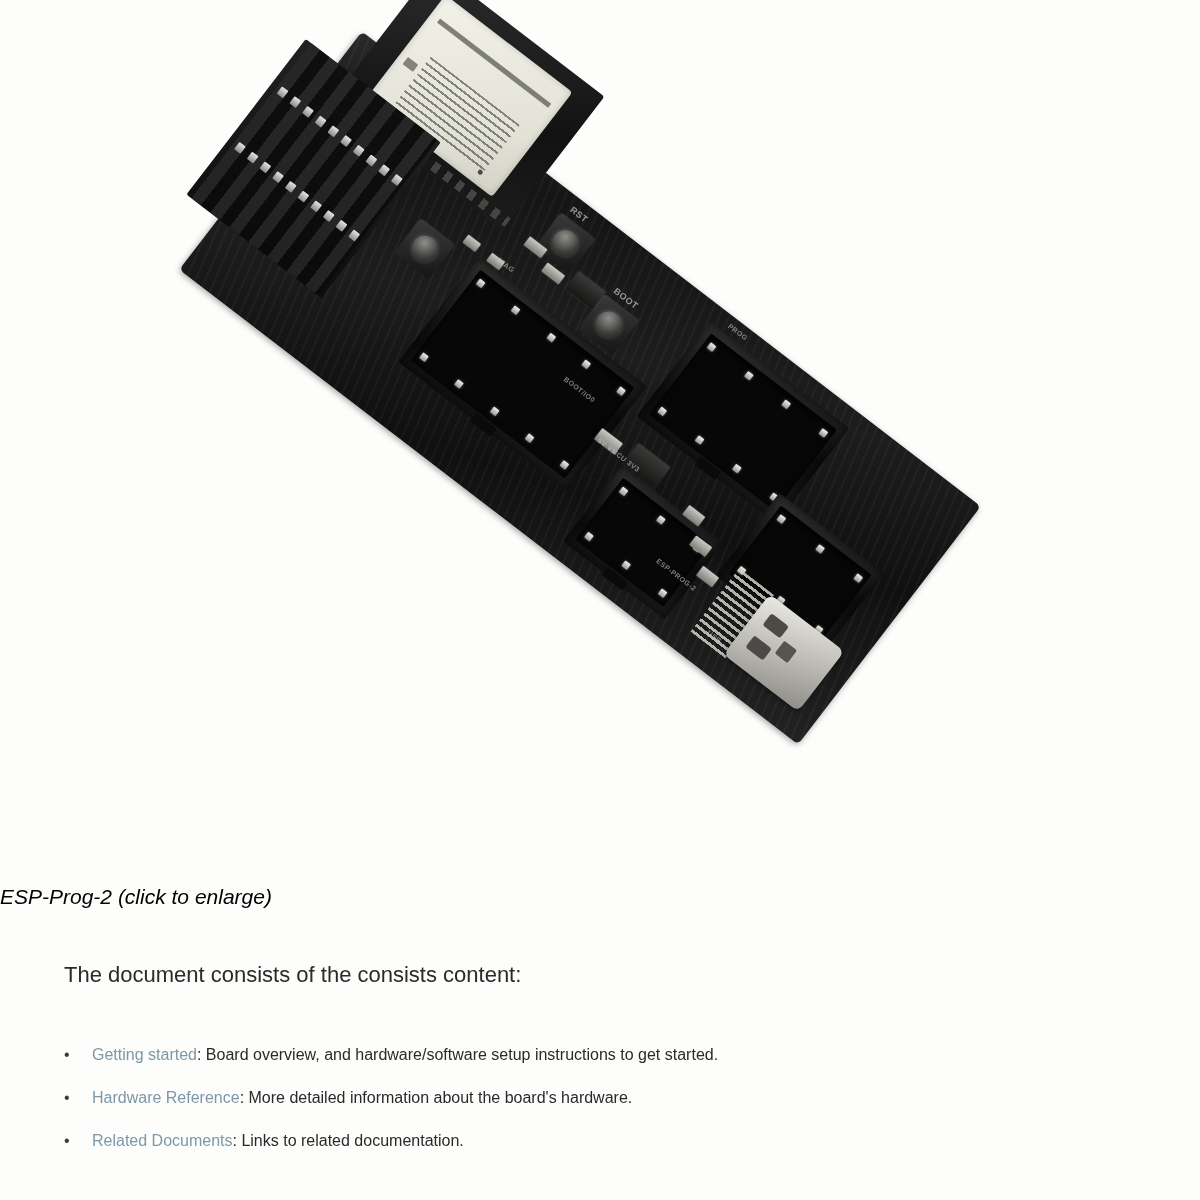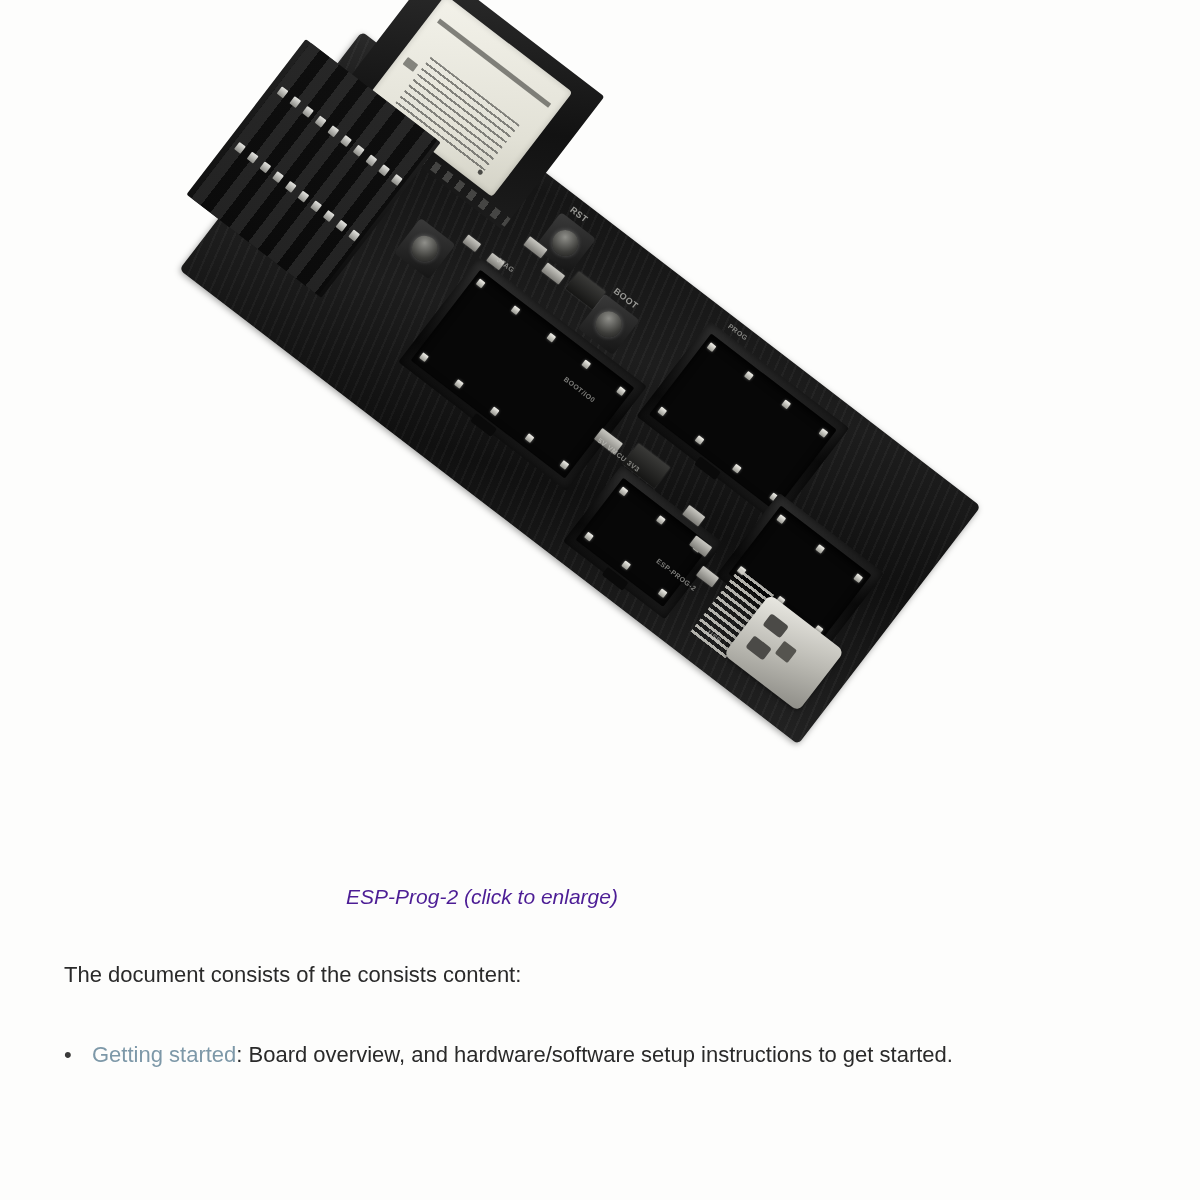--- a/index.html
+++ b/index.html
@@ -298,24 +298,24 @@
     font-weight: bold;
   }
   .silk.sm { font-size: 7px; opacity: .6; }
 
   
   .caption {
     position: absolute;
     left: 0;
     top: 885px;
     width: 964px;
-    text-align: center;
+    text-align: left;
     font-style: italic;
     font-size: 21px;
-    color: #4c1d95;
+    color: #000000;
     font-family: "Liberation Sans", sans-serif;
   }
 
   
   .intro {
     position: absolute;
     left: 64px;
     top: 962px;
     font-size: 22px;
     color: #2a2a2a;
@@ -324,21 +324,21 @@
   .bullets {
     position: absolute;
     left: 64px;
     top: 1033px;
     width: 1110px;
     margin: 0;
     padding: 0;
     list-style: none;
   }
   .bullets li {
-    font-size: 22px;
+    font-size: 16px;
     color: #2a2a2a;
     line-height: 43px;
     font-family: "Liberation Sans", sans-serif;
     white-space: nowrap;
   }
   .bullets li .dot {
     display: inline-block;
     width: 28px;
     color: #3a3a3a;
   }
@@ -504,13 +504,19 @@
 </div>
 
 <div class="caption">ESP-Prog-2 (click to enlarge)</div>
 
 <div class="intro">The document consists of the consists content:</div>
 
 <ul class="bullets">
   <li>
     <span class="dot">•</span><a href="#">Getting started</a><span>: Board overview, and hardware/software setup instructions to get started.</span>
   </li>
+  <li>
+    <span class="dot">•</span><a href="#">Hardware Reference</a><span>: More detailed information about the board's hardware.</span>
+  </li>
+  <li>
+    <span class="dot">•</span><a href="#">Related Documents</a><span>: Links to related documentation.</span>
+  </li>
 </ul>
 
 </body></html>

